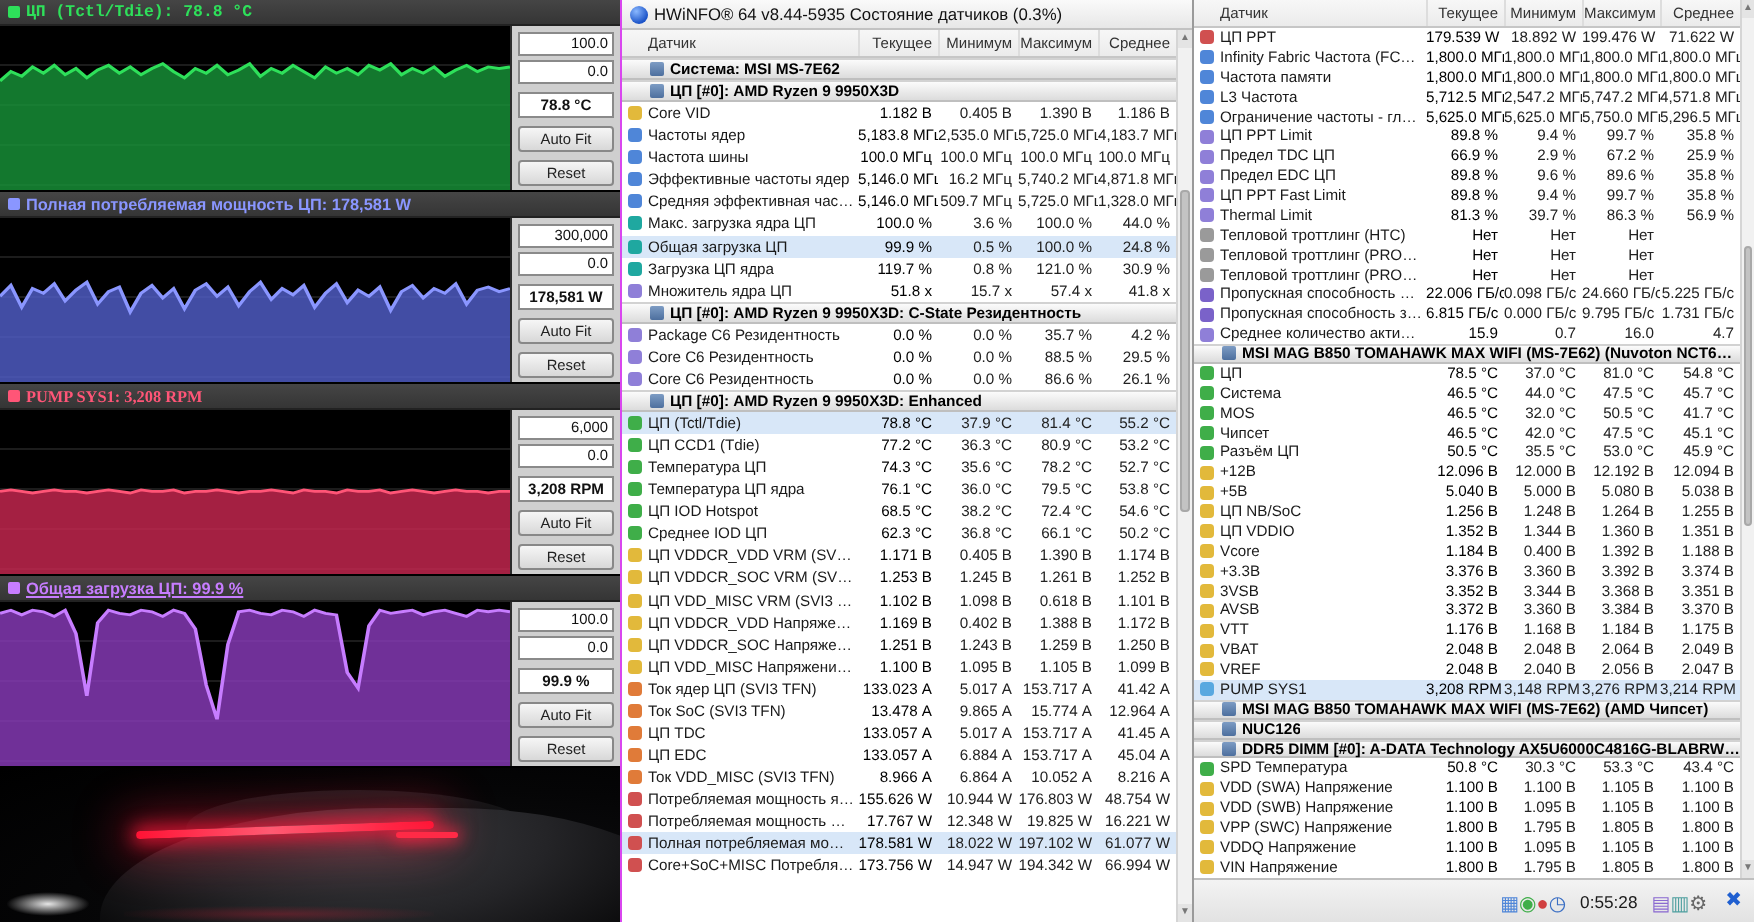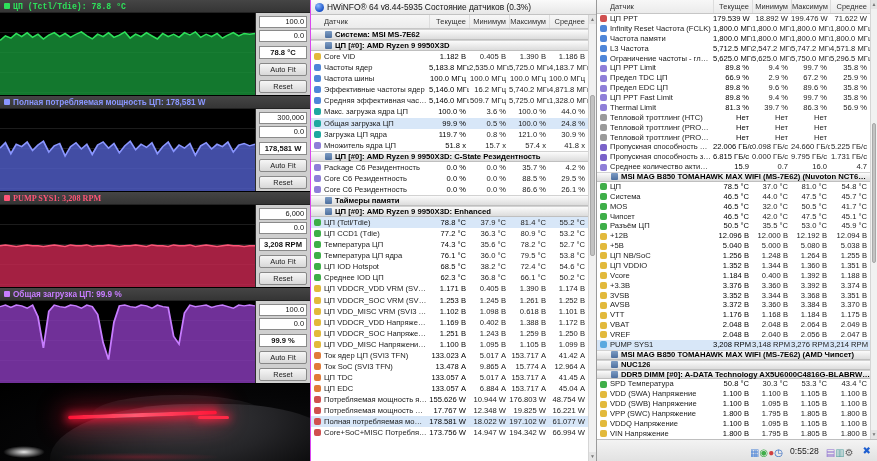--- a/index.html
+++ b/index.html
@@ -159,21 +159,21 @@
           <div class="val-box">3,208 RPM</div>
           <div class="gp-btn">Auto Fit</div>
           <div class="gp-btn">Reset</div>
         </div>
       </div>
     </div>
 
     <div class="gpanel">
       <div class="gp-head">
         <span class="swatch" style="background: rgb(199, 125, 255);"></span>
-        <span class="gp-title" style="color: rgb(199, 125, 255);">Общая загрузка ЦП: 99.9 %</span>
+        <span class="gp-title" style="color: rgb(199, 125, 255); text-decoration: underline;">Общая загрузка ЦП: 99.9 %</span>
       </div>
       <div class="gp-body">
         <div class="graph">
             <svg viewBox="0 0 100 40" preserveAspectRatio="none">
               <polygon points="0,40 0.00,2.76 2.13,2.00 4.26,3.14 6.38,2.00 8.51,2.38 10.64,3.52 12.77,2.00 14.89,7.70 17.02,22.90 19.15,5.04 21.28,2.00 23.40,2.76 25.53,3.14 27.66,2.00 29.79,2.38 31.91,3.52 34.04,2.00 36.17,2.76 38.30,6.56 40.43,20.24 42.55,28.60 44.68,10.36 46.81,2.38 48.94,2.00 51.06,2.76 53.19,3.14 55.32,2.00 57.45,2.38 59.57,3.52 61.70,2.00 63.83,2.76 65.96,3.14 68.09,17.20 70.21,21.00 72.34,5.80 74.47,2.00 76.60,2.76 78.72,2.38 80.85,2.00 82.98,3.14 85.11,2.38 87.23,2.00 89.36,2.76 91.49,3.52 93.62,2.00 95.74,2.38 97.87,2.00 100.00,2.38 100,40" fill="rgba(140,60,190,0.8)"></polygon>
               <polyline points="0.00,2.76 2.13,2.00 4.26,3.14 6.38,2.00 8.51,2.38 10.64,3.52 12.77,2.00 14.89,7.70 17.02,22.90 19.15,5.04 21.28,2.00 23.40,2.76 25.53,3.14 27.66,2.00 29.79,2.38 31.91,3.52 34.04,2.00 36.17,2.76 38.30,6.56 40.43,20.24 42.55,28.60 44.68,10.36 46.81,2.38 48.94,2.00 51.06,2.76 53.19,3.14 55.32,2.00 57.45,2.38 59.57,3.52 61.70,2.00 63.83,2.76 65.96,3.14 68.09,17.20 70.21,21.00 72.34,5.80 74.47,2.00 76.60,2.76 78.72,2.38 80.85,2.00 82.98,3.14 85.11,2.38 87.23,2.00 89.36,2.76 91.49,3.52 93.62,2.00 95.74,2.38 97.87,2.00 100.00,2.38" fill="none" stroke="#c77dff" stroke-width="0.7"></polyline>
             </svg>
           </div>
         <div class="gp-ctrl">
           <div class="scale-box">100.0</div>
@@ -312,24 +312,20 @@
         <div class="srow">
           <span class="dot" style="background: rgb(143, 127, 216);"></span>
           <span class="lbl">Core C6 Резидентность</span>
           <span class="val cur">0.0 %</span>
           <span class="val">0.0 %</span>
           <span class="val">86.6 %</span>
           <span class="val">26.1 %</span>
         </div>
         <div class="srow section">
           <span class="sec-icon"></span>
-          <span class="sec-label">Таймеры памяти</span>
-        </div>
-        <div class="srow section">
-          <span class="sec-icon"></span>
           <span class="sec-label">ЦП [#0]: AMD Ryzen 9 9950X3D: Enhanced</span>
         </div>
         <div class="srow hl">
           <span class="dot" style="background: rgb(63, 174, 73);"></span>
           <span class="lbl">ЦП (Tctl/Tdie)</span>
           <span class="val cur">78.8 °C</span>
           <span class="val">37.9 °C</span>
           <span class="val">81.4 °C</span>
           <span class="val">55.2 °C</span>
         </div>
@@ -445,20 +441,28 @@
           <span class="val">153.717 А</span>
           <span class="val">41.45 А</span>
         </div>
         <div class="srow">
           <span class="dot" style="background: rgb(224, 123, 57);"></span>
           <span class="lbl">ЦП EDC</span>
           <span class="val cur">133.057 А</span>
           <span class="val">6.884 А</span>
           <span class="val">153.717 А</span>
           <span class="val">45.04 А</span>
+        </div>
+        <div class="srow">
+          <span class="dot" style="background: rgb(224, 123, 57);"></span>
+          <span class="lbl">Ток VDD_MISC (SVI3 TFN)</span>
+          <span class="val cur">8.966 А</span>
+          <span class="val">6.864 А</span>
+          <span class="val">10.052 А</span>
+          <span class="val">8.216 А</span>
         </div>
         <div class="srow">
           <span class="dot" style="background: rgb(208, 80, 80);"></span>
           <span class="lbl">Потребляемая мощность ядер</span>
           <span class="val cur">155.626 W</span>
           <span class="val">10.944 W</span>
           <span class="val">176.803 W</span>
           <span class="val">48.754 W</span>
         </div>
         <div class="srow">
@@ -506,21 +510,21 @@
         <div class="srow">
           <span class="dot" style="background: rgb(208, 80, 80);"></span>
           <span class="lbl">ЦП PPT</span>
           <span class="val cur">179.539 W</span>
           <span class="val">18.892 W</span>
           <span class="val">199.476 W</span>
           <span class="val">71.622 W</span>
         </div>
         <div class="srow">
           <span class="dot" style="background: rgb(79, 134, 216);"></span>
-          <span class="lbl">Infinity Reset Частота (FCLK)</span>
+          <span class="lbl">Infinity Fabric Частота (FCLK)</span>
           <span class="val cur">1,800.0 МГц</span>
           <span class="val">1,800.0 МГц</span>
           <span class="val">1,800.0 МГц</span>
           <span class="val">1,800.0 МГц</span>
         </div>
         <div class="srow">
           <span class="dot" style="background: rgb(79, 134, 216);"></span>
           <span class="lbl">Частота памяти</span>
           <span class="val cur">1,800.0 МГц</span>
           <span class="val">1,800.0 МГц</span>

